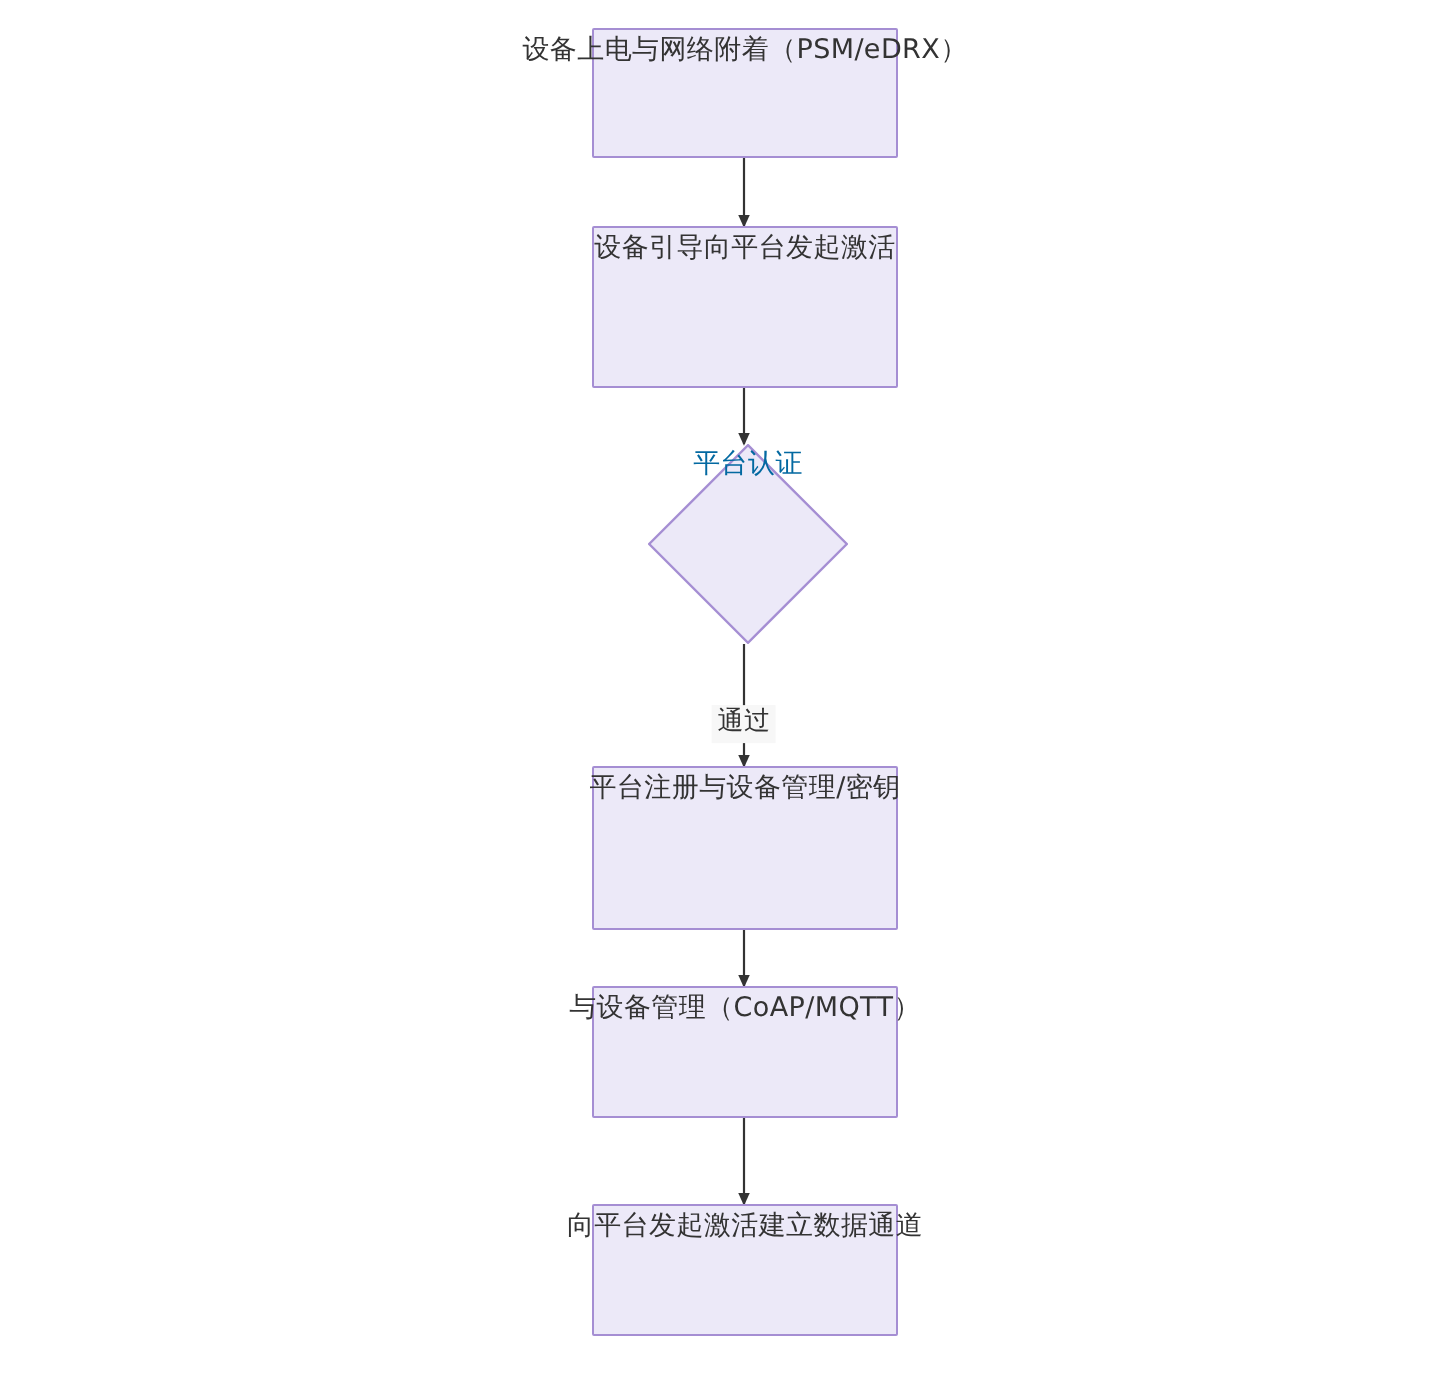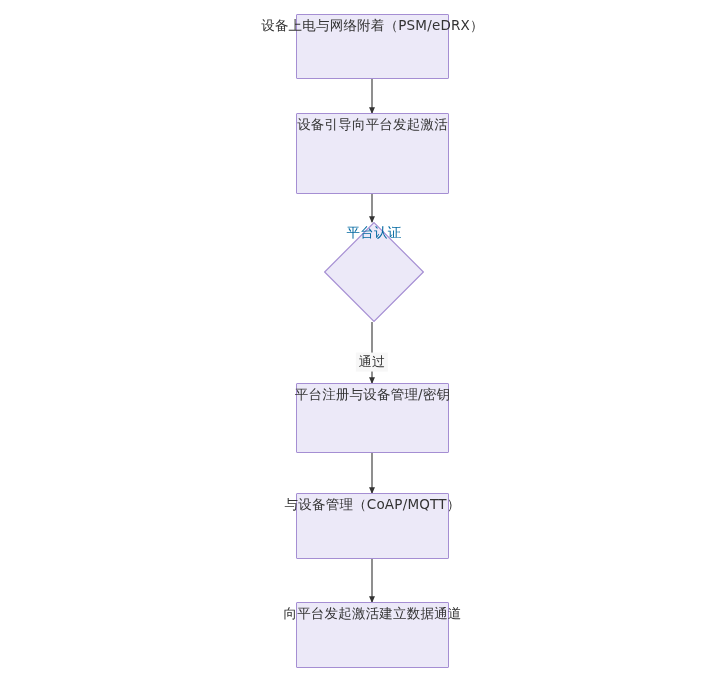--- a/index.html
+++ b/index.html
@@ -112,21 +112,21 @@
     <span class="node-line">向平台发起激活</span>
   </div>
 
   <div class="node node-decision" style="left: 324px; top: 222px; width: 100px; height: 100px;">
     <svg class="diamond-shape" viewBox="0 0 100 100" xmlns="http://www.w3.org/2000/svg" preserveAspectRatio="none">
       <polygon points="50,0.6 99.4,50 50,99.4 0.6,50" fill="#ece9f8" stroke="#a58ed3" stroke-width="1.2"></polygon>
     </svg>
     <span class="diamond-label">平台认证</span>
   </div>
 
-  <div class="node node-process" style="left: 296px; top: 383px; width: 153px; height: 70px;">
+  <div class="node node-process" style="left: 296px; top: 383px; width: 153px; height: 82px;">
     <span class="node-line">平台注册</span>
     <span class="node-line">与设备管理/密钥</span>
   </div>
 
   <div class="node node-process" style="left: 296px; top: 493px; width: 153px; height: 66px;">
     <span class="node-line">与设备管理</span>
     <span class="node-line">（CoAP/MQTT）</span>
   </div>
 
   <div class="node node-process" style="left: 296px; top: 602px; width: 153px; height: 66px;">

